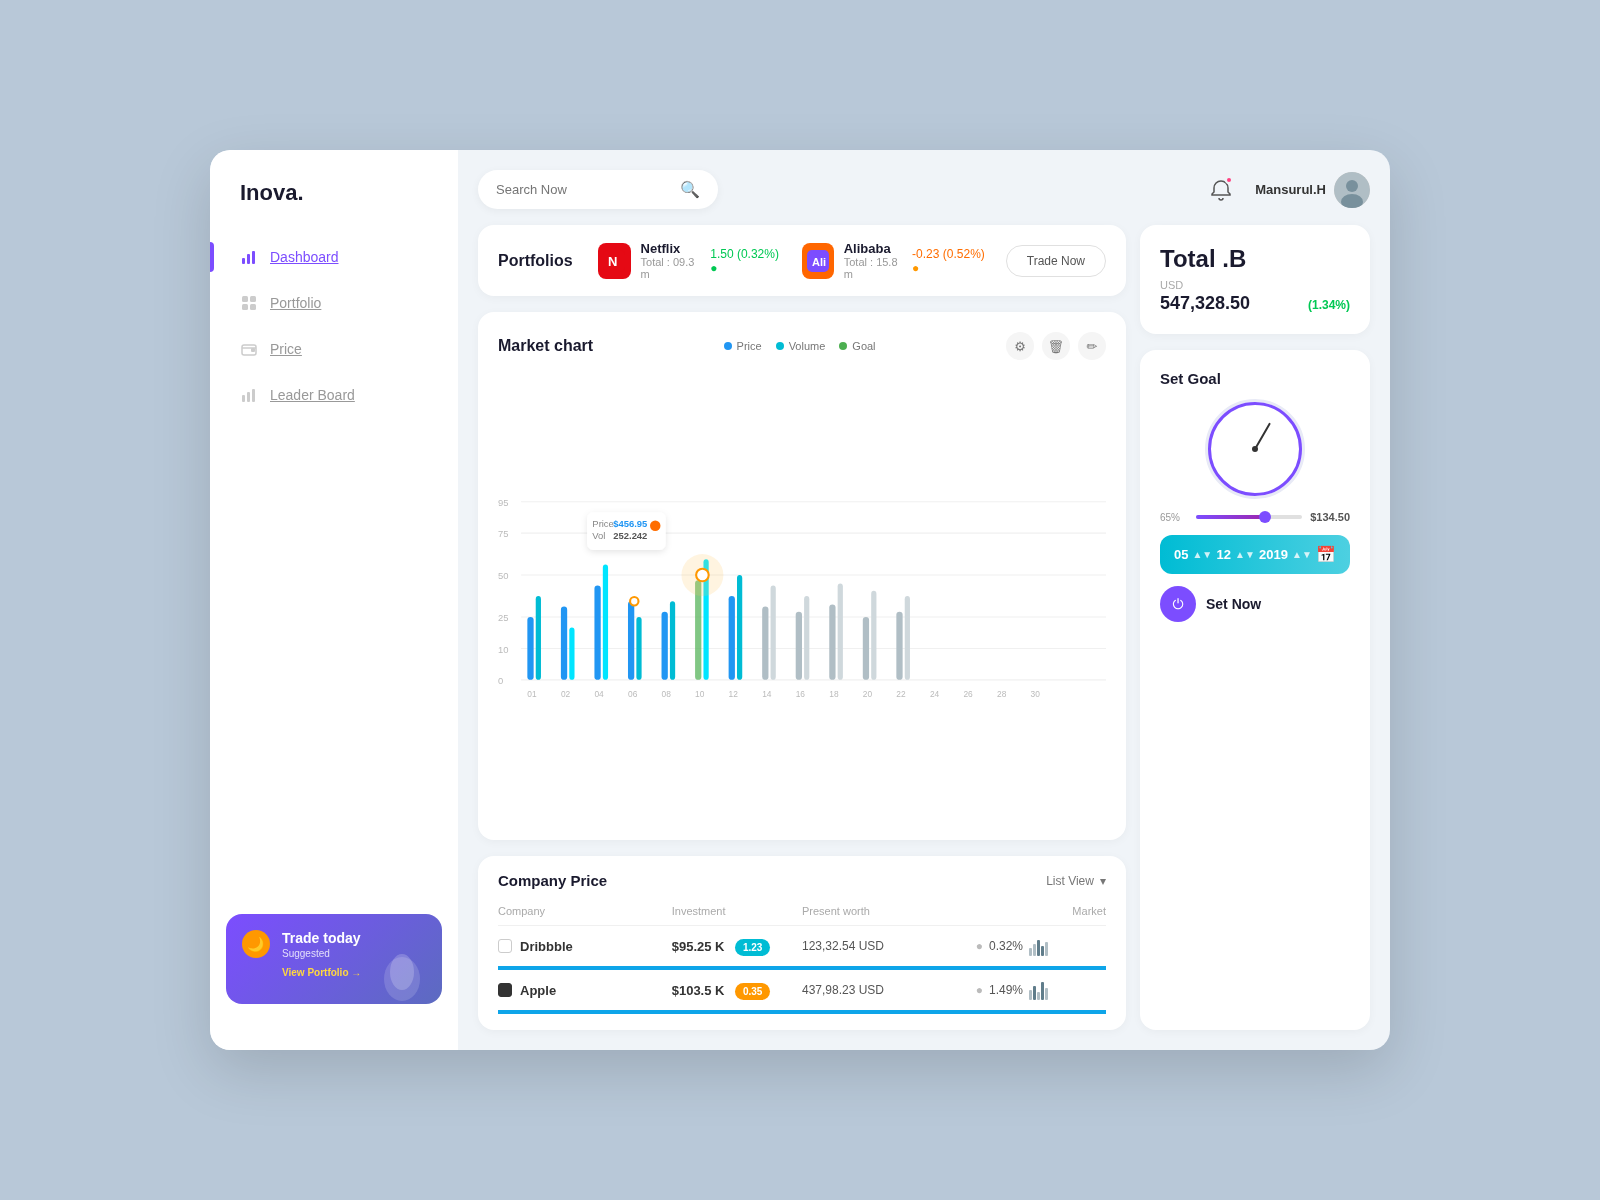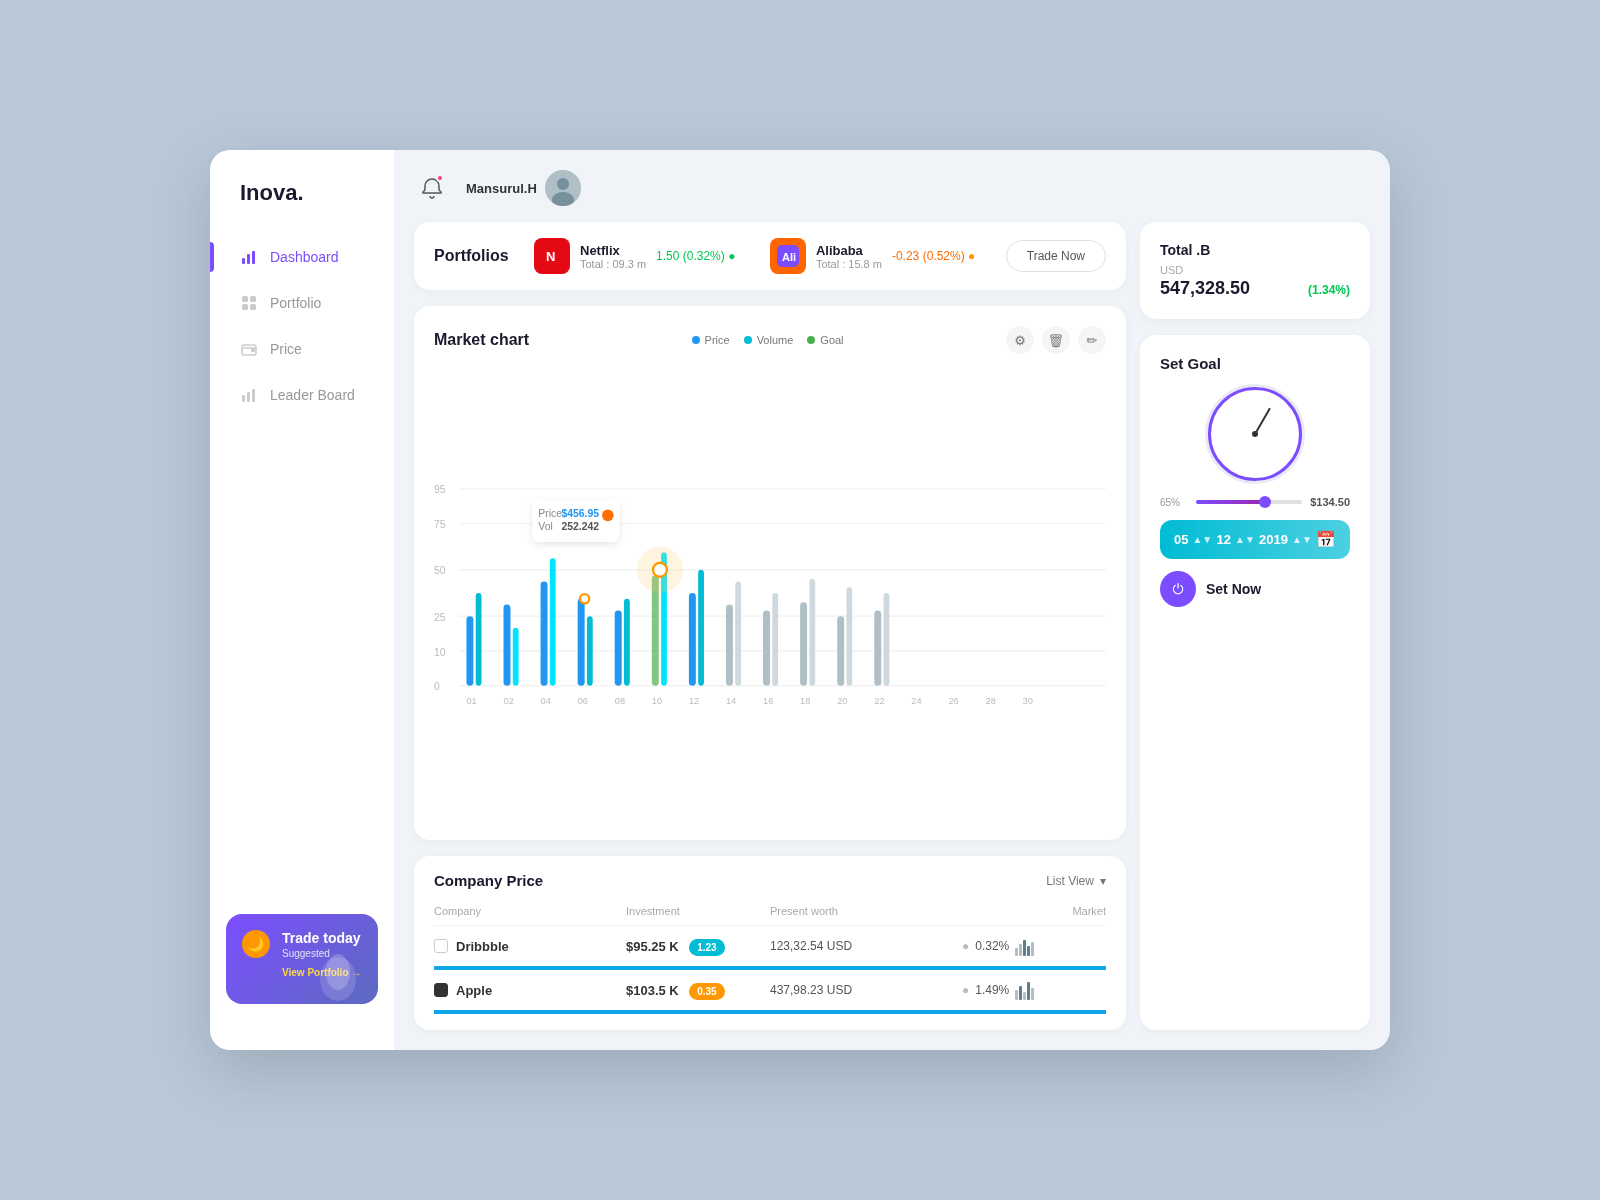--- a/index.html
+++ b/index.html
@@ -15,21 +15,21 @@
       width: 1180px;
       height: 900px;
       background: #f0f4f8;
       border-radius: 20px;
       display: flex;
       overflow: hidden;
       box-shadow: 0 20px 60px rgba(0,0,0,0.15);
     }
     
     .sidebar {
-      width: 184px;
+      width: 248px;
       background: #fff;
       border-radius: 20px 0 0 20px;
       display: flex;
       flex-direction: column;
       padding: 30px 0;
       position: relative;
     }
     .sidebar-logo {
       font-size: 22px;
       font-weight: 800;
@@ -46,20 +46,21 @@
       display: flex;
       align-items: center;
       gap: 12px;
       padding: 12px 30px;
       cursor: pointer;
       position: relative;
       border-radius: 0;
       color: #999;
       font-size: 14px;
       font-weight: 500;
+      text-decoration: underline;
     }
     .nav-item.active {
       color: #7c4dff;
     }
     .nav-item.active::before {
       content: '';
       position: absolute;
       left: 0;
       top: 50%;
       transform: translateY(-50%);
@@ -425,21 +426,21 @@
     .market-col {
       display: flex;
       align-items: center;
       gap: 6px;
       font-size: 12px;
       color: #555;
     }
     
     .total-card {}
     .total-title {
-      font-size: 14px;
+      font-size: 24px;
       font-weight: 800;
       color: #1a1a2e;
       margin-bottom: 6px;
     }
     .total-row {
       display: flex;
       align-items: baseline;
       justify-content: space-between;
     }
     .total-usd-label {
@@ -670,20 +671,24 @@
             <ellipse cx="30" cy="38" rx="12" ry="18" fill="rgba(255,255,255,0.2)"></ellipse>
           </svg>
         </div>
       </div>
     </div>
   </div>
 
   <div class="main">
 
     <div class="header">
+      <div class="search-box">
+        <input type="text" placeholder="Search Now" style="">
+        <span style="color:#aaa; font-size:16px;">🔍</span>
+      </div>
       <div class="header-right">
         <div class="notif-icon">
           <svg width="22" height="22" viewBox="0 0 22 22" fill="none">
             <path d="M11 2a7 7 0 00-7 7v4l-2 2v1h18v-1l-2-2V9a7 7 0 00-7-7z" stroke="#555" stroke-width="1.5" fill="none"></path>
             <path d="M9 19a2 2 0 004 0" stroke="#555" stroke-width="1.5" fill="none"></path>
           </svg>
           <div class="notif-dot"></div>
         </div>
         <div class="user-info">
           <span class="user-name">Mansurul.H</span>

